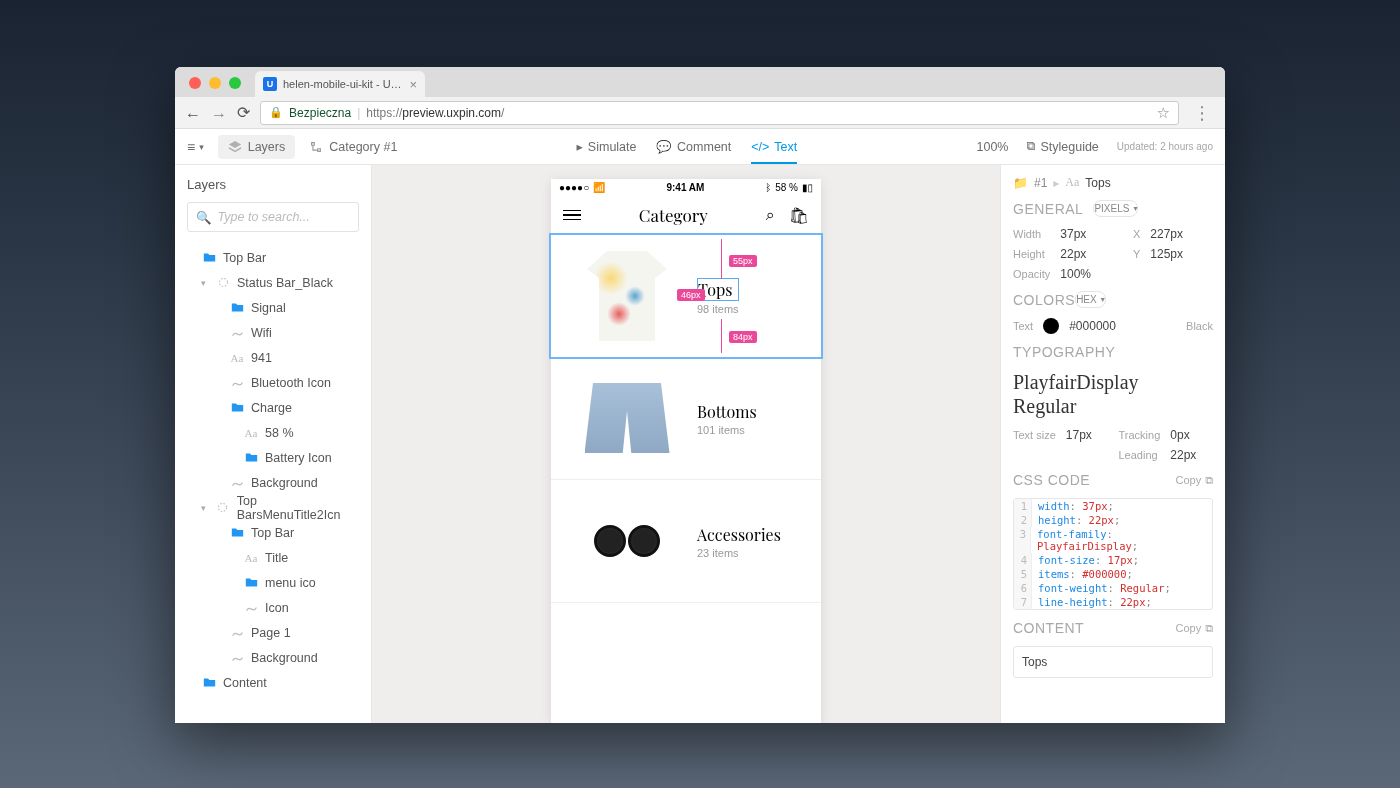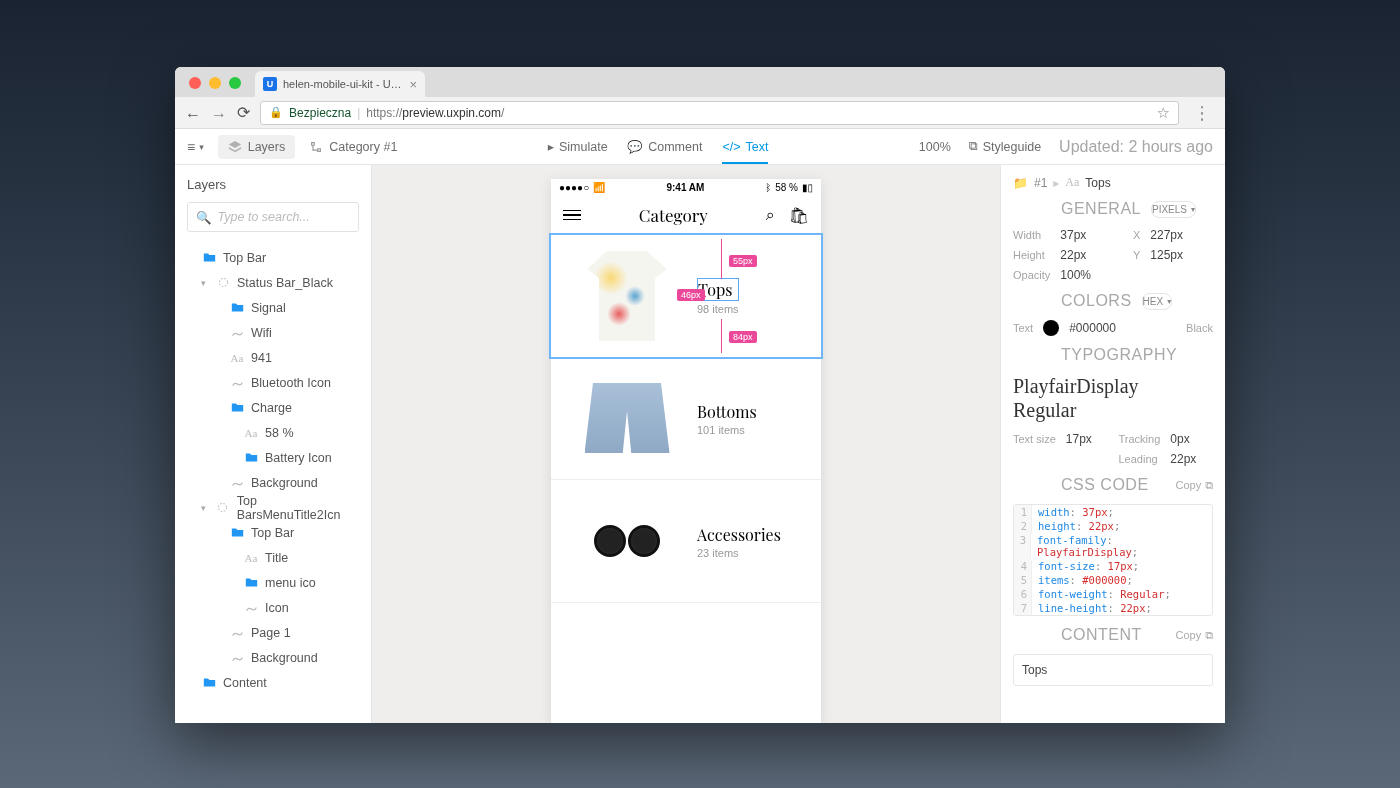--- a/index.html
+++ b/index.html
@@ -39,21 +39,21 @@
   .app-toolbar { height: 36px; border-bottom: 1px solid #e6e6e6; display:flex; align-items:center; padding:0 12px; font-size:12.5px; color:#6c6c6c;}
   .at-left { display:flex; align-items:center; gap:14px;}
   .at-menu { display:flex; align-items:center; gap:4px; font-size:14px;}
   .layers-pill { background:#f0f0f0; border-radius:4px; padding:5px 10px; display:flex; align-items:center; gap:6px;}
   .layers-pill svg { width:14px; height:14px;}
   .crumb { display:flex; align-items:center; gap:6px;}
   .at-center { margin-left:auto; display:flex; align-items:center; gap:20px;}
   .at-item { display:flex; align-items:center; gap:5px; cursor:pointer;}
   .at-item.active { color:#0099e5; border-bottom:2px solid #0099e5; padding-bottom:8px; margin-bottom:-10px;}
   .at-right { margin-left:auto; display:flex; align-items:center; gap:18px;}
-  .updated { color:#a7a7a7; font-size:16px;}
+  .updated { color:#a7a7a7; font-size:10px;}
   
   .main { flex:1; display:flex; overflow:hidden;}
   
   .left-panel { width:197px; border-right:1px solid #e6e6e6; background:#fff; display:flex; flex-direction:column; padding:12px; font-size:12.5px;}
   .lp-title { color:#555; margin-bottom:10px; font-size:13px;}
   .search-box { border:1px solid #e2e2e2; border-radius:3px; height:30px; display:flex; align-items:center; padding:0 8px; color:#bbb; gap:6px; margin-bottom:14px;}
   .tree { display:flex; flex-direction:column; gap:2px; color:#555;}
   .tree-row { display:flex; align-items:center; height:23px; gap:7px; cursor:pointer;}
   .indent-0 { padding-left:0px;} .indent-1 { padding-left:14px;} .indent-2 { padding-left:28px;} .indent-3 { padding-left:42px;}
   .chev { color:#aaa; font-size:9px; width:8px;}
@@ -78,21 +78,21 @@
   .cat-img { width:140px; height:110px; display:flex; align-items:center; justify-content:center;}
   .cat-info { display:flex; flex-direction:column; gap:2px;}
   .cat-title { font-family:'Playfair Display', Georgia, serif; font-size:16px; color:#000;}
   .cat-title.sel { border:1px solid #5aa9f5;}
   .cat-sub { color:#999; font-size:11px;}
   .dim-label { position:absolute; background:#ec4899; color:#fff; font-size:9px; padding:1px 4px; border-radius:2px;}
   .dim-line { position:absolute; background:#ec4899;}
   
   .right-panel { width:225px; border-left:1px solid #e6e6e6; background:#fff; padding:10px 12px; font-size:12px; color:#777; display:flex; flex-direction:column; gap:10px; overflow-y:auto;}
   .rp-crumb { display:flex; align-items:center; gap:6px; color:#888; font-size:12px;}
-  .rp-section-label { font-size:16px; letter-spacing:.5px; color:#a8a8a8; text-transform:uppercase;margin-left:48px;}
+  .rp-section-label { font-size:14px; letter-spacing:.5px; color:#a8a8a8; text-transform:uppercase;}
   .rp-row { display:flex; align-items:center;}
   .rp-grid { display:grid; grid-template-columns:auto 1fr auto 1fr; gap:6px 10px; align-items:center;}
   .rp-k { color:#a5a5a5; font-size:11px;}
   .rp-v { color:#444; font-size:12px;}
   .rp-select { border:1px solid #e4e4e4; border-radius:8px; padding:2px 0; font-size:10px; color:#888; display:inline-flex; align-items:center; gap:4px;}
   .color-chip { width:16px; height:16px; border-radius:50%; background:#000;}
   .color-row { display:flex; align-items:center; gap:10px;}
   .typo-name { font-family:Georgia, serif; font-size:20px; color:#333; line-height:1.2;}
   .css-header { display:flex; justify-content:space-between; align-items:center;}
   .copy-link { color:#aaa; font-size:11px; display:flex; gap:4px; align-items:center;}
@@ -438,21 +438,21 @@
         <span class="rp-k">X</span>
         <span class="rp-v">227px</span>
         <span class="rp-k">Height</span>
         <span class="rp-v">22px</span>
         <span class="rp-k">Y</span>
         <span class="rp-v">125px</span>
         <span class="rp-k">Opacity</span>
         <span class="rp-v">100%</span>
       </div>
 
-      <div class="rp-row" style="gap:10px;">
+      <div class="rp-row" style="">
         <span class="rp-section-label">COLORS</span>
         <span class="rp-select">
             <span>HEX</span> 
             <span style="font-size:8px;">▾</span>
           </span>
       </div>
       <div class="color-row">
         <span class="rp-k">Text</span>
         <div class="color-chip"></div>
         <span class="rp-v">#000000</span>

